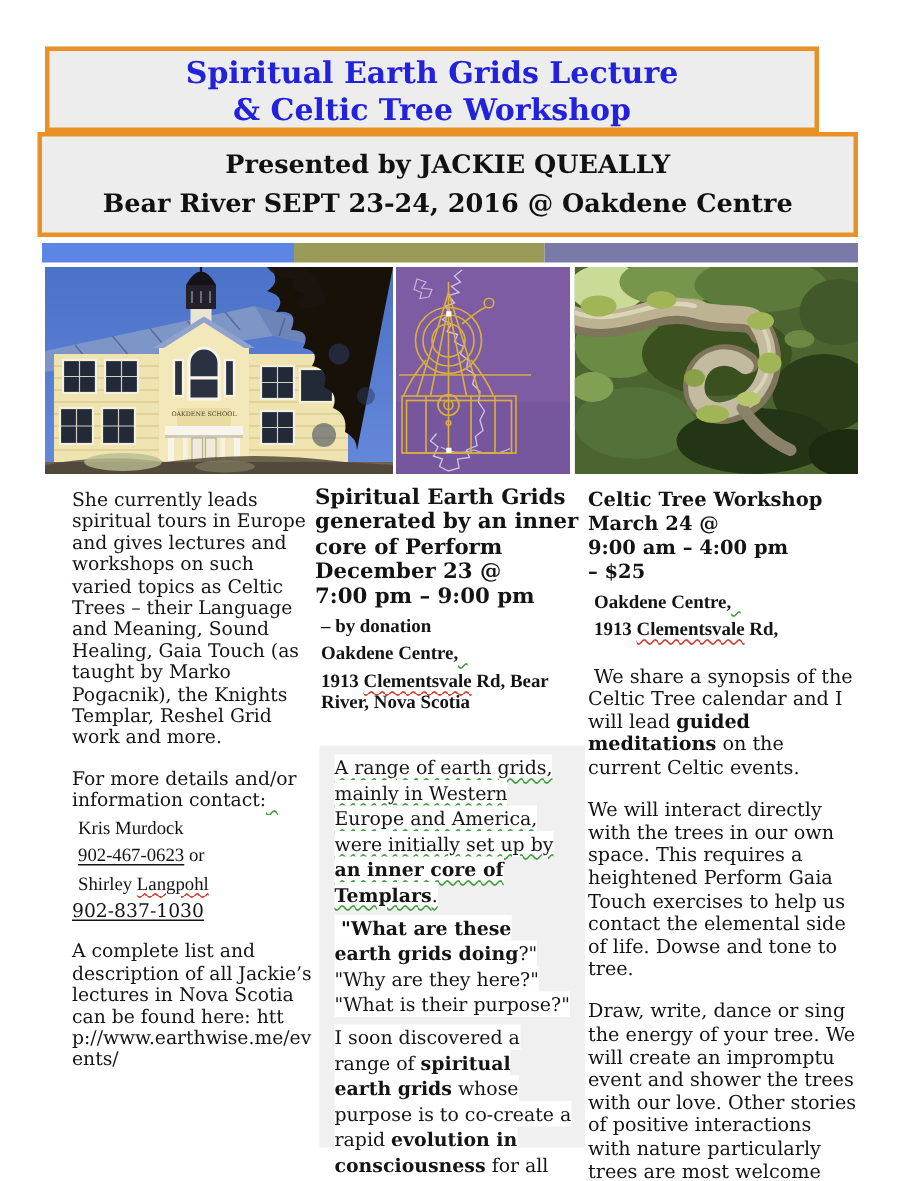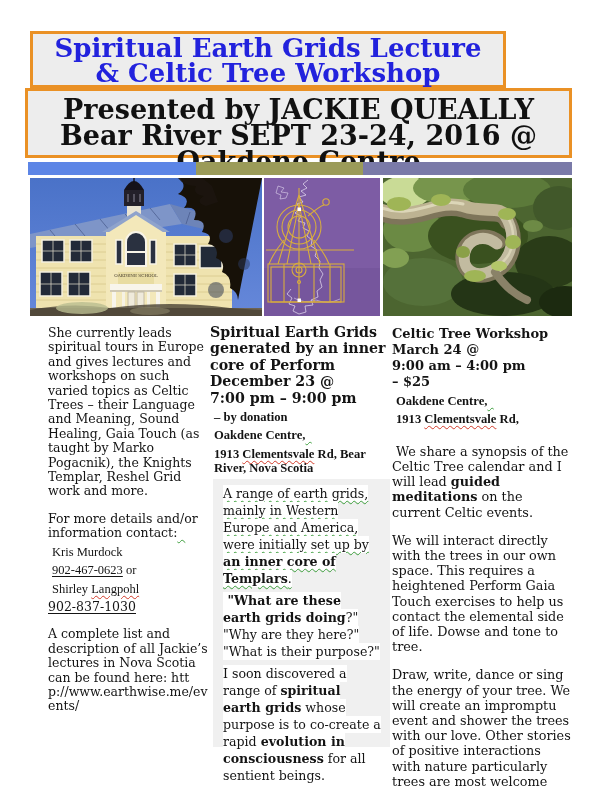--- a/index.html
+++ b/index.html
@@ -3,29 +3,29 @@
 <meta charset="utf-8">
 <style>
   html,body{margin:0;padding:0;background:#ffffff;}
   *{box-sizing:border-box;}
   .sheet{
     position:relative;width:600px;height:787px;background:#ffffff;
     font-family:"DejaVu Serif", serif;color:#141414;overflow:hidden;
   }
   
   .title-box{
-    position:absolute;left:30px;top:31px;width:476px;height:57px;
+    position:absolute;left:30px;top:31px;width:516px;height:57px;
     background:#ededed;border:3px solid #ea9125;text-align:center;
-    font-weight:bold;font-size:26px;line-height:25px;color:#2222dd;
+    font-weight:bold;font-size:20px;line-height:25px;color:#2222dd;
     padding-top:2px;
   }
   .subtitle-box{
     position:absolute;left:25px;top:88px;width:547px;height:70px;
     background:#ededed;border:3px solid #ea9125;text-align:center;
-    font-weight:bold;font-size:27px;line-height:26px;color:#111111;
+    font-weight:bold;font-size:17px;line-height:26px;color:#111111;
     padding-top:6px;
   }
   .tline{display:block;}
   
   .strip{position:absolute;top:162px;height:13px;}
   .strip.s-blue{left:28px;width:168px;background:#5c85e6;}
   .strip.s-olive{left:196px;width:167px;background:#9b9b59;}
   .strip.s-purple{left:363px;width:209px;background:#7a7aa8;}
   
   .photo{position:absolute;top:178px;height:138px;overflow:hidden;}
@@ -37,21 +37,21 @@
   .col{position:absolute;top:326px;font-size:12.5px;line-height:14.4px;}
   .col-left{left:48px;width:160px;}
   .col-mid{left:210px;width:176px;top:324px;}
   .col-right{left:392px;width:180px;font-size:12.8px;line-height:15.2px;}
   .big-head{font-weight:bold;font-size:14.2px;line-height:16.4px;margin-bottom:3px;}
   .col-right .big-head{font-size:13px;line-height:16px;}
   .small-head{font-weight:bold;font-size:12.6px;line-height:14.4px;}
   .rbody{padding-top:17px;}
   
   .panel{
-    position:absolute;left:213px;top:479px;width:177px;height:268px;
+    position:absolute;left:213px;top:497px;width:177px;height:268px;
     background:#f0f0f0;padding:6px 8px 0 10px;
     font-size:12.6px;line-height:17px;
   }
   .panel .rp{margin:0 0 5px;}
   
   .rp{margin:0 0 13px;}
   .rp.line{margin:4px;font-family:Liberation Serif, serif;}
   .rp.mb0{margin-bottom:0;}
   .rp.b{font-weight:bold;}
   .rp:last-child{margin-bottom:0;}

